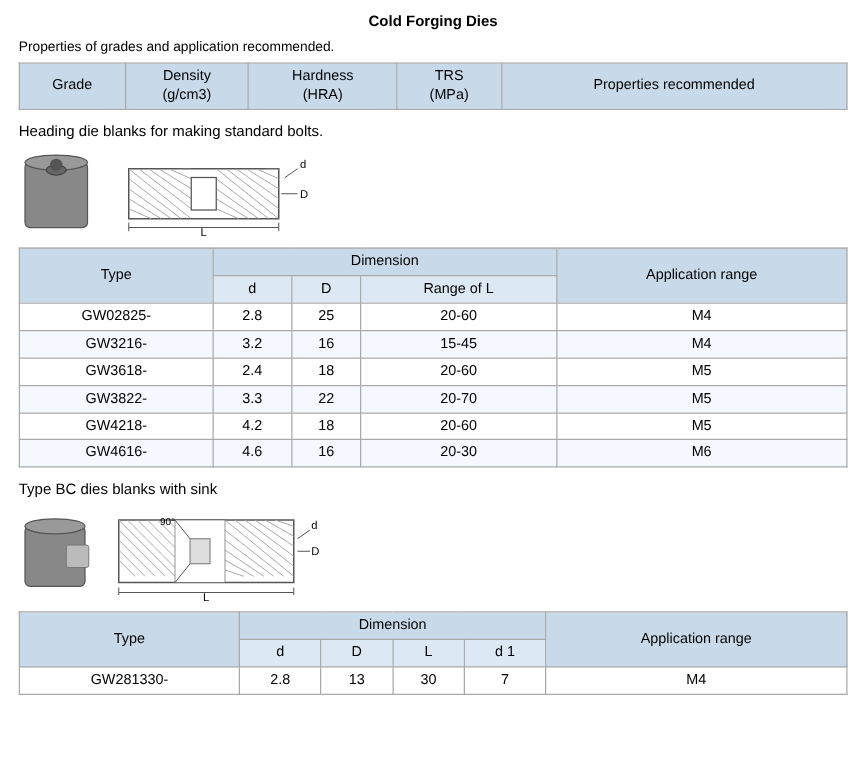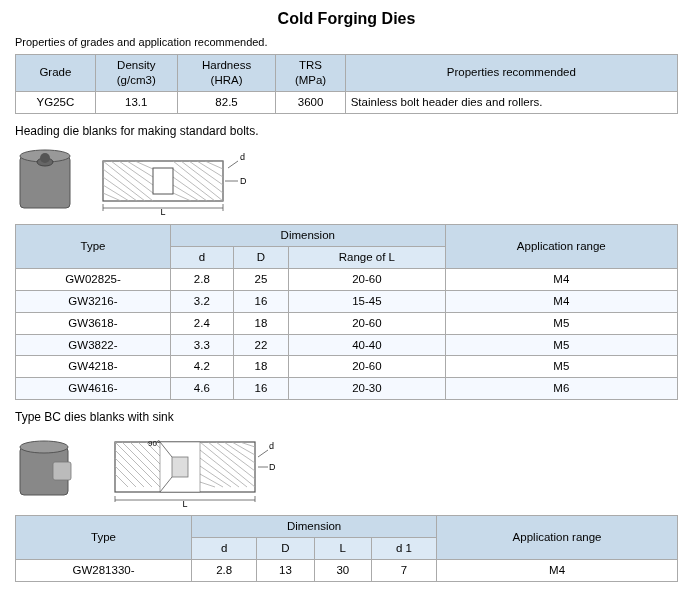--- a/index.html
+++ b/index.html
@@ -7,21 +7,21 @@
       font-family: Arial, sans-serif;
       font-size: 12px;
       background: #fff;
       color: #000;
       width: 693px;
       min-height: 606px;
       padding: 10px 15px;
     }
     h1 {
       text-align: center;
-      font-size: 16px;
+      font-size: 12px;
       font-weight: bold;
       margin-bottom: 8px;
     }
     .subtitle {
       font-size: 11px;
       margin-bottom: 6px;
     }
     table {
       border-collapse: collapse;
       width: 100%;
@@ -68,27 +68,20 @@
   <thead>
     <tr class="header-row">
       <td rowspan="1">Grade</td>
       <td>Density<br>(g/cm3)</td>
       <td>Hardness<br>(HRA)</td>
       <td>TRS<br>(MPa)</td>
       <td>Properties recommended</td>
     </tr>
   </thead>
   <tbody id="properties-tbody">
-      <tr class="data-row">
-        <td>YG25C</td>
-        <td>13.1</td>
-        <td>82.5</td>
-        <td>3600</td>
-        <td style="text-align: left;">Stainless bolt header dies and rollers.</td>
-      </tr>
     </tbody>
 </table>
 
 <p class="section-title">Heading die blanks for making standard bolts.</p>
 
 <div class="diagram-area">
   <div style="display:flex;align-items:center;gap:8px;">
 
     <div style="position:relative;width:60px;height:65px;">
       <svg width="60" height="65">
@@ -186,21 +179,21 @@
         <td>GW3618-</td>
         <td>2.4</td>
         <td>18</td>
         <td>20-60</td>
         <td>M5</td>
       </tr>
       <tr class="data-row">
         <td>GW3822-</td>
         <td>3.3</td>
         <td>22</td>
-        <td>40-40</td>
+        <td>20-70</td>
         <td>M5</td>
       </tr>
       <tr class="data-row">
         <td>GW4218-</td>
         <td>4.2</td>
         <td>18</td>
         <td>20-60</td>
         <td>M5</td>
       </tr>
       <tr class="data-row">
@@ -209,21 +202,21 @@
         <td>16</td>
         <td>20-30</td>
         <td>M6</td>
       </tr>
     </tbody>
 </table>
 
 <p class="section-title">Type BC dies blanks with sink</p>
 
 <div class="diagram-area">
-  <div style="display:flex;align-items:center;gap:20px;">
+  <div style="display:flex;align-items:center;gap:0;">
 
     <div style="position:relative;width:65px;height:65px;">
       <svg width="65" height="65">
         <rect x="5" y="10" width="48" height="48" rx="4" ry="4" fill="#888" stroke="#555" stroke-width="1"></rect>
         <ellipse cx="29" cy="10" rx="24" ry="6" fill="#999" stroke="#555" stroke-width="1"></ellipse>
 
         <rect x="38" y="25" width="18" height="18" rx="2" fill="#bbb" stroke="#777" stroke-width="0.8"></rect>
       </svg>
     </div>
 

